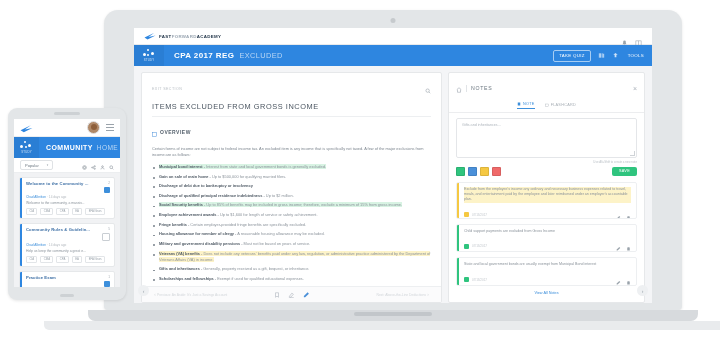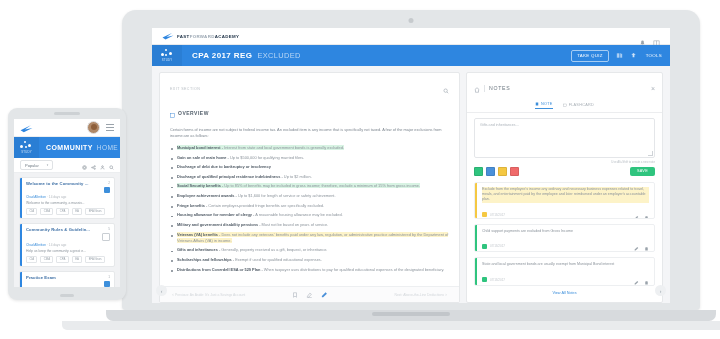--- a/index.html
+++ b/index.html
@@ -1,21 +1,21 @@
 <!DOCTYPE html>
 <html><head>
 <meta charset="utf-8">
 <style>
   html,body{margin:0;padding:0;background:#ffffff;}
   body{width:720px;height:339px;overflow:hidden;font-family:"Liberation Sans",sans-serif;position:relative;}
 
   .stage{position:absolute;inset:0;background:#ffffff;}
 
   
-  .laptop{position:absolute;left:122px;top:10px;width:578px;height:310px;}
+  .laptop{position:absolute;left:104px;top:10px;width:578px;height:310px;}
   .laptop-lid{position:absolute;left:0;top:0;width:578px;height:300px;background:#e3e6e8;border-radius:14px 14px 4px 4px;box-shadow:0 1px 3px rgba(0,0,0,.10);}
   .laptop-cam{position:absolute;left:50%;top:8px;transform:translateX(-50%);width:5px;height:5px;border-radius:50%;background:#c6cacd;}
   .laptop-screen{position:absolute;left:30px;top:18px;width:518px;height:275px;background:#f3f4f6;overflow:hidden;}
   .laptop-base{position:absolute;left:-16px;top:300px;width:610px;height:11px;background:#d7dadd;border-radius:0 0 7px 7px;}
   .laptop-base:after{content:"";position:absolute;left:50%;top:2px;transform:translateX(-50%);width:78px;height:4px;border-radius:3px;background:#c2c6ca;}
   .laptop-foot{position:absolute;left:-60px;top:311px;width:700px;height:9px;background:#e9ebed;border-radius:0 0 5px 5px;}
 
   
   .app{position:absolute;inset:0;background:#f4f5f7;display:flex;flex-direction:column;}
   .topbar{height:16px;background:#ffffff;border-bottom:1px solid #e8eaec;display:flex;align-items:center;padding:0 10px;}
@@ -207,20 +207,21 @@
               <div class="book-inner">
                 <div class="sec-row">
                   <span class="sec-label">EXIT SECTION</span>
                   <span class="sec-search">
                     <svg width="6" height="6" viewBox="0 0 16 16" fill="none" stroke="currentColor" stroke-width="1.6">
                         <circle cx="7" cy="7" r="4.5"></circle>
                         <line x1="10.5" y1="10.5" x2="14" y2="14"></line>
                       </svg>
                   </span>
                 </div>
+                <div class="book-h1">ITEMS EXCLUDED FROM GROSS INCOME</div>
                 <div class="ov-row">
                   <span class="ov-ic">
                     <svg width="5" height="5" viewBox="0 0 16 16" fill="none" stroke="currentColor" stroke-width="1.6">
                         <rect x="2" y="2" width="12" height="12"></rect>
                       </svg>
                   </span>
                   <span class="ov-txt">OVERVIEW</span>
                 </div>
                 <div class="para">Certain forms of income are not subject to federal income tax. An excluded item is any income that is specifically not taxed. A few of the major exclusions from income are as follows:</div>
                 <ul class="blist" id="bullets">

